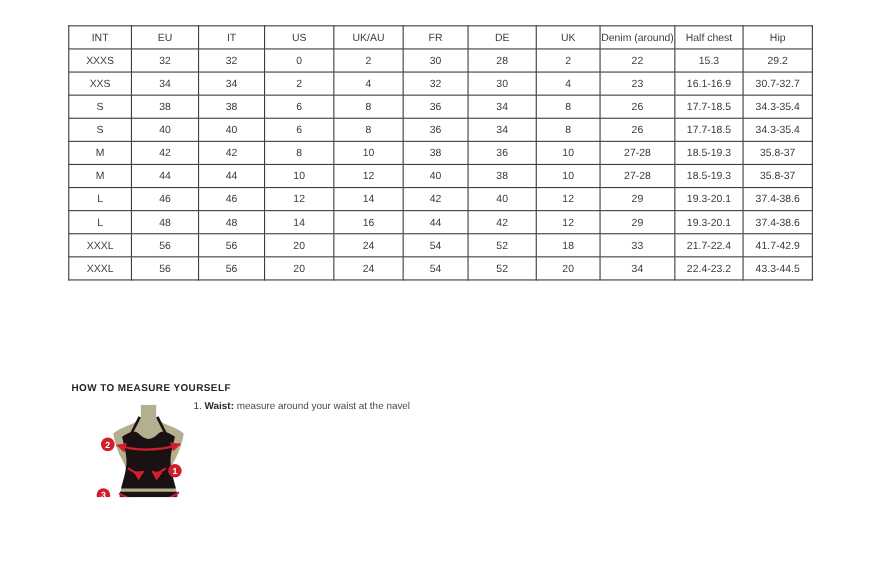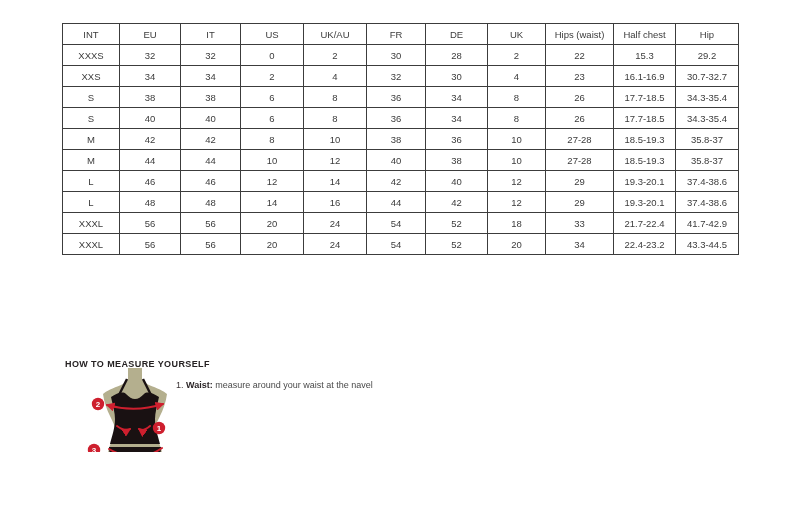--- a/index.html
+++ b/index.html
@@ -38,33 +38,32 @@
 
   
   .measure-title {
     position: absolute;
     left: 65px;
     top: 347px;
     font-size: 9px;
     font-weight: bold;
     letter-spacing: 0.4px;
     color: #262223;
-    margin-top: 12px;
   }
   .figure-wrap {
     position: absolute;
     left: 84px;
     top: 368px;
     width: 102px;
     height: 126px;
   }
   ol.steps {
     position: absolute;
     left: 176px;
-    top: 380px;
+    top: 364px;
     list-style: none;
   }
   ol.steps li {
     font-size: 9px;
     color: #4a4a4a;
     margin-bottom: 9.5px;
     white-space: nowrap;
   }
   ol.steps .step-num { color: #3b3436; }
   ol.steps .step-label { font-weight: bold; color: #2b2527; }
@@ -91,21 +90,21 @@
     <thead>
       <tr id="size-head">
           <th>INT</th>
           <th>EU</th>
           <th>IT</th>
           <th>US</th>
           <th>UK/AU</th>
           <th>FR</th>
           <th>DE</th>
           <th>UK</th>
-          <th>Hips (waist)</th>
+          <th>Denim (around)</th>
           <th>Half chest</th>
           <th>Hip</th>
         </tr>
     </thead>
     <tbody id="size-body">
         <tr>
           <td>XXXS</td>
           <td>32</td>
           <td>32</td>
           <td>0</td>

